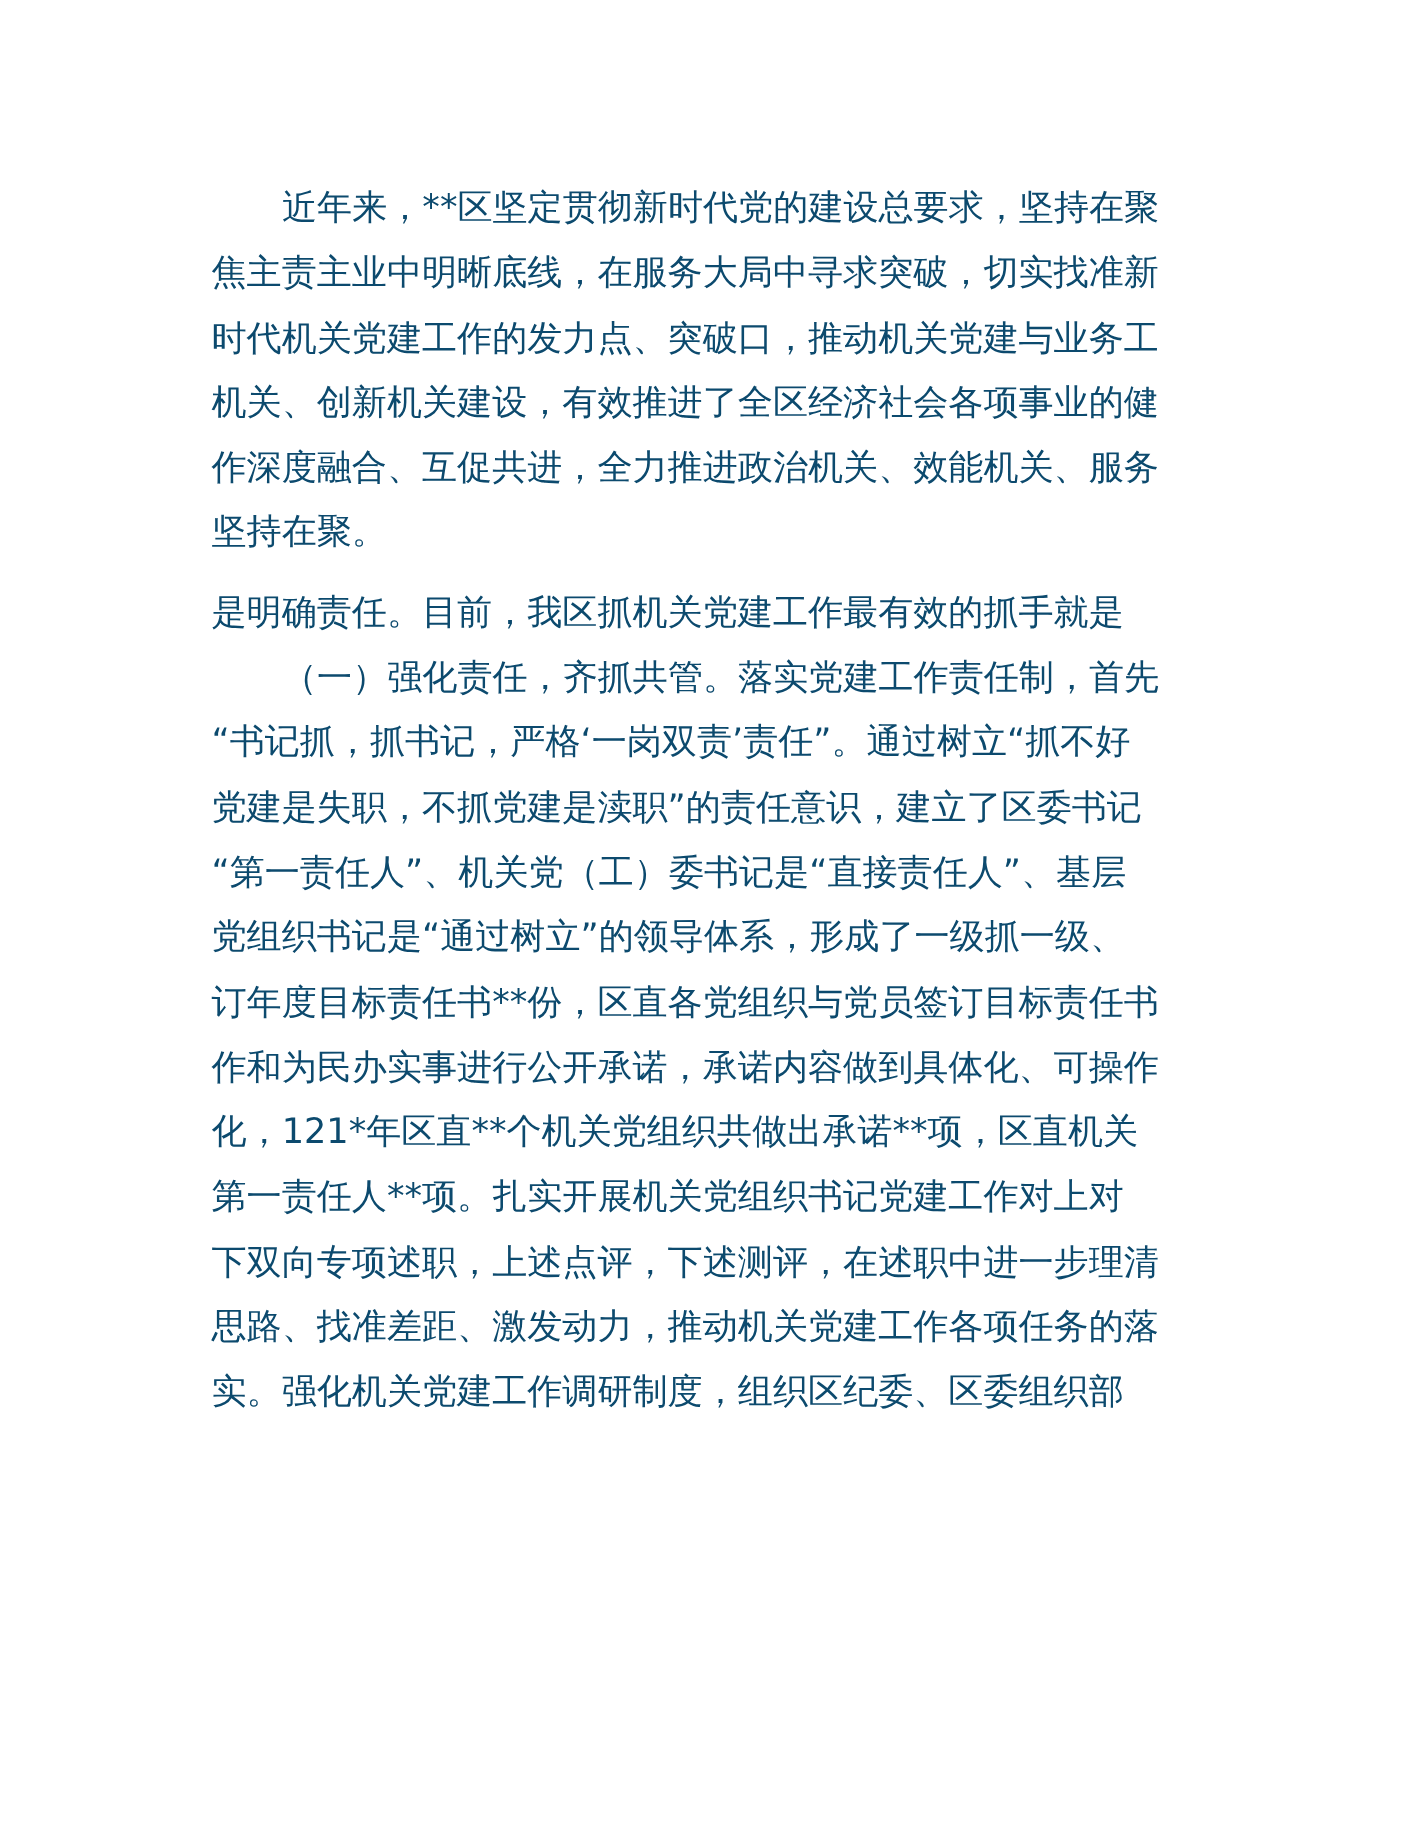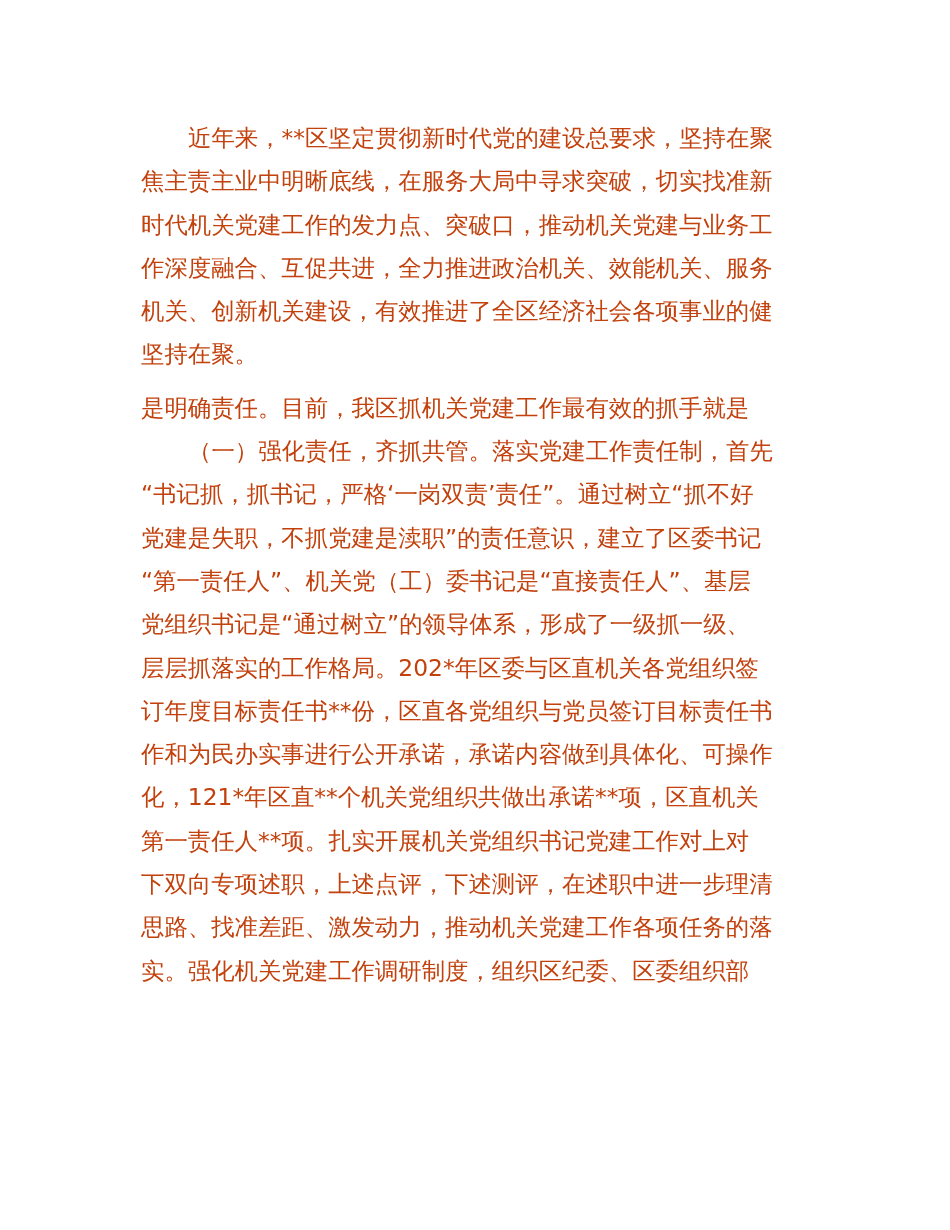--- a/index.html
+++ b/index.html
@@ -4,21 +4,21 @@
 <style>
   html, body { margin: 0; padding: 0; background: #ffffff; }
   body { width: 950px; height: 1230px; position: relative; overflow: hidden; }
   .page {
     position: absolute;
     left: 141px;
     top: 117px;
     width: 672px;
     font-family: "DejaVu Sans", sans-serif;
     font-size: 23.4px;
-    color: #c2410c;
+    color: #0c4a6e;
     line-height: 43.3px;
   }
   .para {
     margin: 0;
     text-indent: 47px;
     text-align: justify;
     text-align-last: left;
     white-space: normal;
   }
   .para + .para { margin-top: 10px; }
@@ -26,32 +26,31 @@
   .line.first { padding-left: 47px; }
 </style>
 </head>
 <body>
 
 <div class="page">
   <div class="para" style="text-indent:0">
     <span class="line first">近年来，**区坚定贯彻新时代党的建设总要求，坚持在聚</span>
     <span class="line">焦主责主业中明晰底线，在服务大局中寻求突破，切实找准新</span>
     <span class="line">时代机关党建工作的发力点、突破口，推动机关党建与业务工</span>
+    <span class="line">机关、创新机关建设，有效推进了全区经济社会各项事业的健</span>
     <span class="line">作深度融合、互促共进，全力推进政治机关、效能机关、服务</span>
-    <span class="line">机关、创新机关建设，有效推进了全区经济社会各项事业的健</span>
     <span class="line">坚持在聚。</span>
   </div>
   <div class="para" style="text-indent:0">
     <span class="line">是明确责任。目前，我区抓机关党建工作最有效的抓手就是</span>
     <span class="line first">（一）强化责任，齐抓共管。落实党建工作责任制，首先</span>
     <span class="line">“书记抓，抓书记，严格‘一岗双责’责任”。通过树立“抓不好</span>
     <span class="line">党建是失职，不抓党建是渎职”的责任意识，建立了区委书记</span>
     <span class="line">“第一责任人”、机关党（工）委书记是“直接责任人”、基层</span>
     <span class="line">党组织书记是“通过树立”的领导体系，形成了一级抓一级、</span>
-    <span class="line">层层抓落实的工作格局。202*年区委与区直机关各党组织签</span>
     <span class="line">订年度目标责任书**份，区直各党组织与党员签订目标责任书</span>
     <span class="line">作和为民办实事进行公开承诺，承诺内容做到具体化、可操作</span>
     <span class="line">化，121*年区直**个机关党组织共做出承诺**项，区直机关</span>
     <span class="line">第一责任人**项。扎实开展机关党组织书记党建工作对上对</span>
     <span class="line">下双向专项述职，上述点评，下述测评，在述职中进一步理清</span>
     <span class="line">思路、找准差距、激发动力，推动机关党建工作各项任务的落</span>
     <span class="line">实。强化机关党建工作调研制度，组织区纪委、区委组织部</span>
   </div>
 </div>
 

